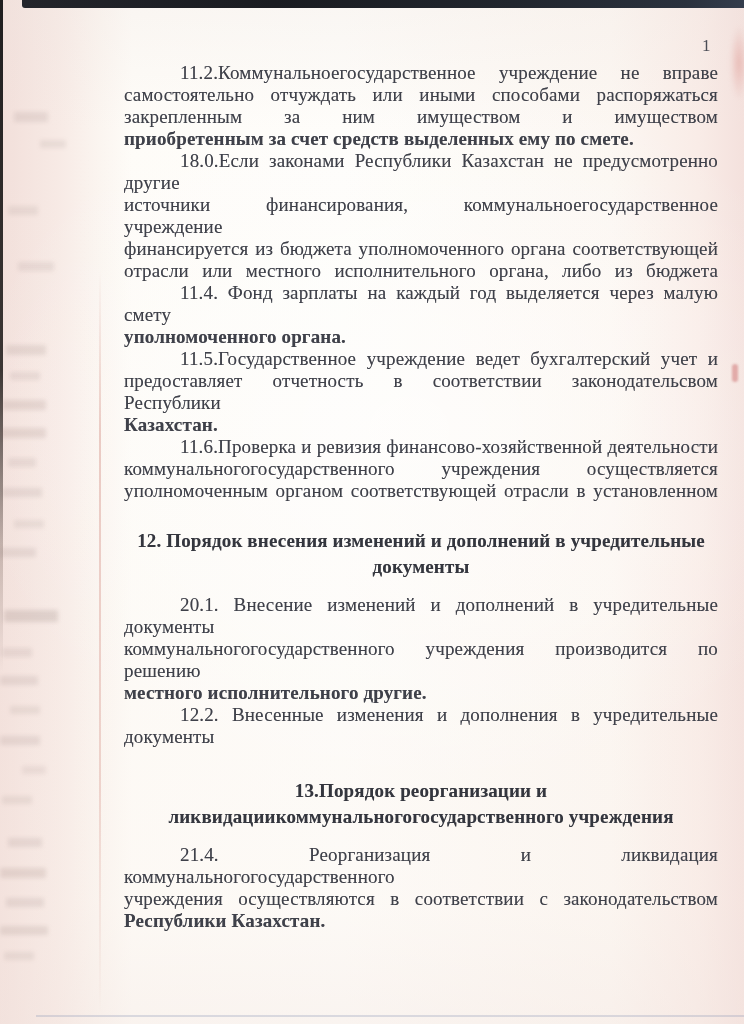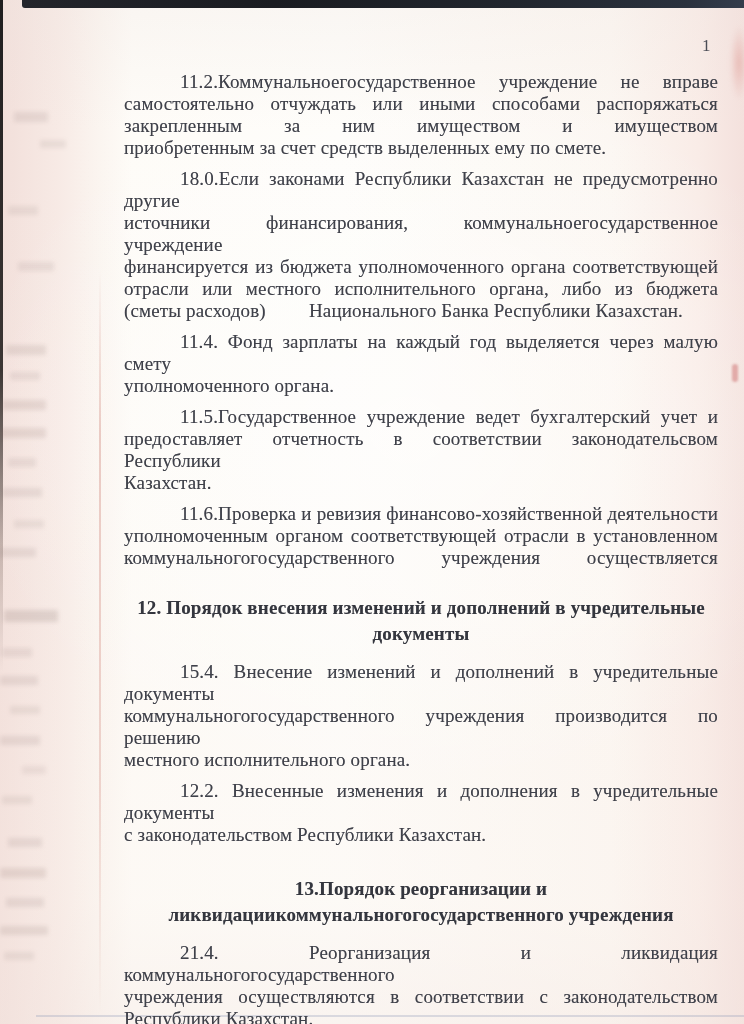--- a/index.html
+++ b/index.html
@@ -49,22 +49,22 @@
     font-size:17px;color:#4a4c55;letter-spacing:.5px;
   }
   .doc{
     position:absolute;top:62px;left:124px;width:594px;
     font-size:19px;line-height:22px;color:#3f414a;
     letter-spacing:.15px;
     text-shadow:0 0 .5px rgba(63,65,74,.4);
   }
   .para{margin:0;}
   .line{text-align:justify;text-align-last:justify;white-space:normal;}
-  .line.first{text-indent:56px;margin-top:9px;}
-  .line.last{text-align-last:left;}
+  .line.first{text-indent:56px;}
+  .line.last{text-align-last:left;font-weight:bold;}
   .heading{font-weight:bold;color:#34363e;line-height:26px;}
   .heading .line{text-align:left;text-align-last:center;text-indent:0;}
   [data-name="section-heading-12"]{margin:26px 0 14px;}
   [data-name="section-heading-13"]{margin:30px 0 14px;}
 </style>
 </head>
 <body>
 
 <div class="scan" data-name="scanned-document-page">
   <div class="top-bar" data-name="scanner-edge-bar"></div>
@@ -107,48 +107,46 @@
         <div class="line first" data-name="text-line">11.2.Коммунальноегосударственное учреждение не вправе</div>
         <div class="line" data-name="text-line">самостоятельно отчуждать или иными способами распоряжаться</div>
         <div class="line" data-name="text-line">закрепленным за ним имуществом и имуществом</div>
         <div class="line last" data-name="text-line">приобретенным за счет средств выделенных  ему по смете.</div>
       </div>
       <div class="para" data-name="paragraph-11-3">
         <div class="line first" data-name="text-line">18.0.Если законами Республики Казахстан не предусмотренно другие</div>
         <div class="line" data-name="text-line">источники финансирования, коммунальноегосударственное учреждение</div>
         <div class="line" data-name="text-line">финансируется из бюджета уполномоченного органа соответствующей</div>
         <div class="line" data-name="text-line">отрасли или местного исполнительного органа, либо из бюджета</div>
-        <div class="line last" data-name="text-line">(сметы расходов)   Национального  Банка  Республики  Казахстан.</div>
       </div>
       <div class="para" data-name="paragraph-11-4">
         <div class="line first" data-name="text-line">11.4. Фонд зарплаты на каждый год выделяется через малую смету</div>
         <div class="line last" data-name="text-line">уполномоченного органа.</div>
       </div>
       <div class="para" data-name="paragraph-11-5">
         <div class="line first" data-name="text-line">11.5.Государственное учреждение ведет бухгалтерский учет и</div>
         <div class="line" data-name="text-line">предоставляет отчетность в соответствии законодательсвом Республики</div>
         <div class="line last" data-name="text-line">Казахстан.</div>
       </div>
       <div class="para" data-name="paragraph-11-6">
         <div class="line first" data-name="text-line">11.6.Проверка и ревизия финансово-хозяйственной деятельности</div>
+        <div class="line" data-name="text-line">коммунальногогосударственного учреждения осуществляется</div>
         <div class="line" data-name="text-line">уполномоченным органом соответствующей отрасли в установленном</div>
-        <div class="line" data-name="text-line">коммунальногогосударственного учреждения осуществляется</div>
       </div>
       <div class="heading" data-name="section-heading-12">
         <div class="line first" data-name="text-line">12. Порядок внесения изменений и дополнений в учредительные</div>
         <div class="line last" data-name="text-line">документы</div>
       </div>
       <div class="para" data-name="paragraph-12-1">
-        <div class="line first" data-name="text-line">15.4. Внесение изменений и дополнений в учредительные документы</div>
+        <div class="line first" data-name="text-line">20.1. Внесение изменений и дополнений в учредительные документы</div>
         <div class="line" data-name="text-line">коммунальногогосударственного учреждения производится по решению</div>
-        <div class="line last" data-name="text-line">местного исполнительного органа.</div>
+        <div class="line last" data-name="text-line">местного исполнительного другие.</div>
       </div>
       <div class="para" data-name="paragraph-12-2">
         <div class="line first" data-name="text-line">12.2. Внесенные изменения и дополнения в учредительные документы</div>
-        <div class="line last" data-name="text-line">с законодательством Республики Казахстан.</div>
       </div>
       <div class="heading" data-name="section-heading-13">
         <div class="line first" data-name="text-line">13.Порядок реорганизации и</div>
         <div class="line last" data-name="text-line">ликвидациикоммунальногогосударственного учреждения</div>
       </div>
       <div class="para" data-name="paragraph-13-1">
         <div class="line first" data-name="text-line">21.4. Реорганизация и ликвидация коммунальногогосударственного</div>
         <div class="line" data-name="text-line">учреждения осуществляются в соответствии с законодательством</div>
         <div class="line last" data-name="text-line">Республики  Казахстан.</div>
       </div>

